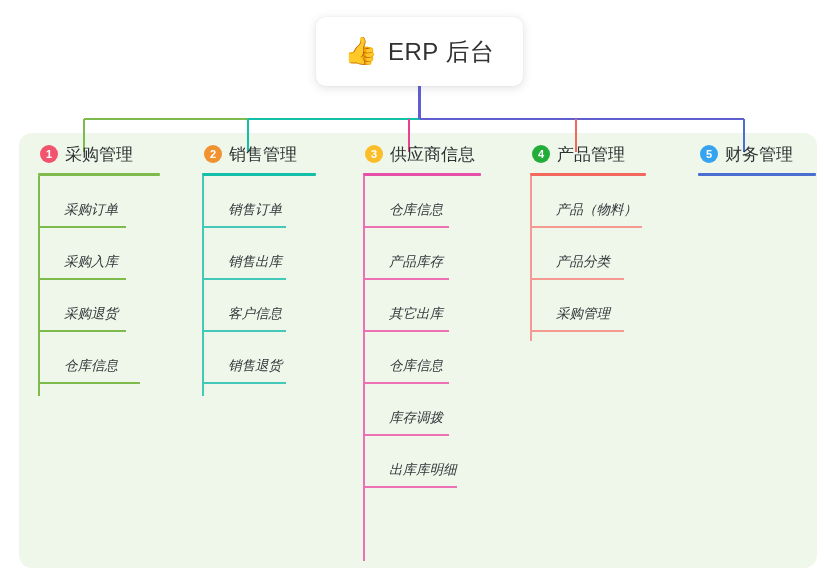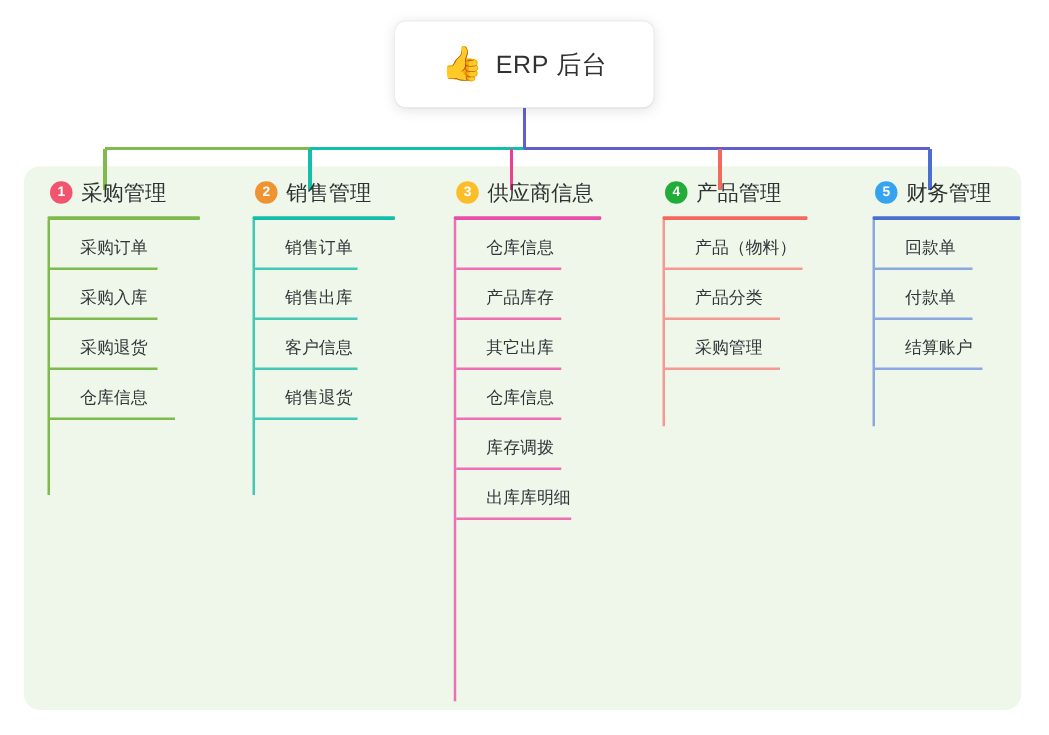--- a/index.html
+++ b/index.html
@@ -31,21 +31,21 @@
     justify-content: center;
     gap: 10px;
     z-index: 6;
   }
   #title-card .thumb {
     font-size: 27px;
     line-height: 1;
     display: inline-block;
   }
   #title-card .title-text {
-    font-size: 20px;
+    font-size: 24px;
     color: #303133;
     letter-spacing: 0.5px;
     white-space: nowrap;
   }
 
   
   #connectors {
     position: absolute;
     left: 0;
     top: 0;
@@ -109,22 +109,23 @@
     padding-left: 0;
   }
   .spine {
     position: absolute;
     left: 0;
     top: 0;
     width: 2px;
   }
   .item {
     position: relative;
-    height: 40px;
+    height: 52px;
     box-sizing: border-box;
+    font-style: italic;
   }
   .item-label {
     position: absolute;
     left: 26px;
     bottom: 9px;
     font-size: 13.5px;
     color: #32353a;
     white-space: nowrap;
   }
   .item-rule {
@@ -264,29 +265,14 @@
           <div class="item-rule" style="width: 92px; background: rgb(244, 154, 147);"></div>
         </div>
       </div>
     </div>
     <div class="column" style="left: 698px;">
       <div class="col-header">
         <span class="badge" style="background: rgb(54, 163, 240);">5</span>
         <span class="col-title">财务管理</span>
       </div>
       <div class="col-rule" style="width: 118px; background: rgb(74, 111, 208);"></div>
-      <div class="col-body">
-        <div class="spine" style="background: rgb(140, 168, 224); height: 165px;"></div>
-        <div class="item">
-          <span class="item-label">回款单</span>
-          <div class="item-rule" style="width: 78px; background: rgb(140, 168, 224);"></div>
-        </div>
-        <div class="item">
-          <span class="item-label">付款单</span>
-          <div class="item-rule" style="width: 78px; background: rgb(140, 168, 224);"></div>
-        </div>
-        <div class="item">
-          <span class="item-label">结算账户</span>
-          <div class="item-rule" style="width: 86px; background: rgb(140, 168, 224);"></div>
-        </div>
-      </div>
     </div>
   </div>
 
 </body></html>

